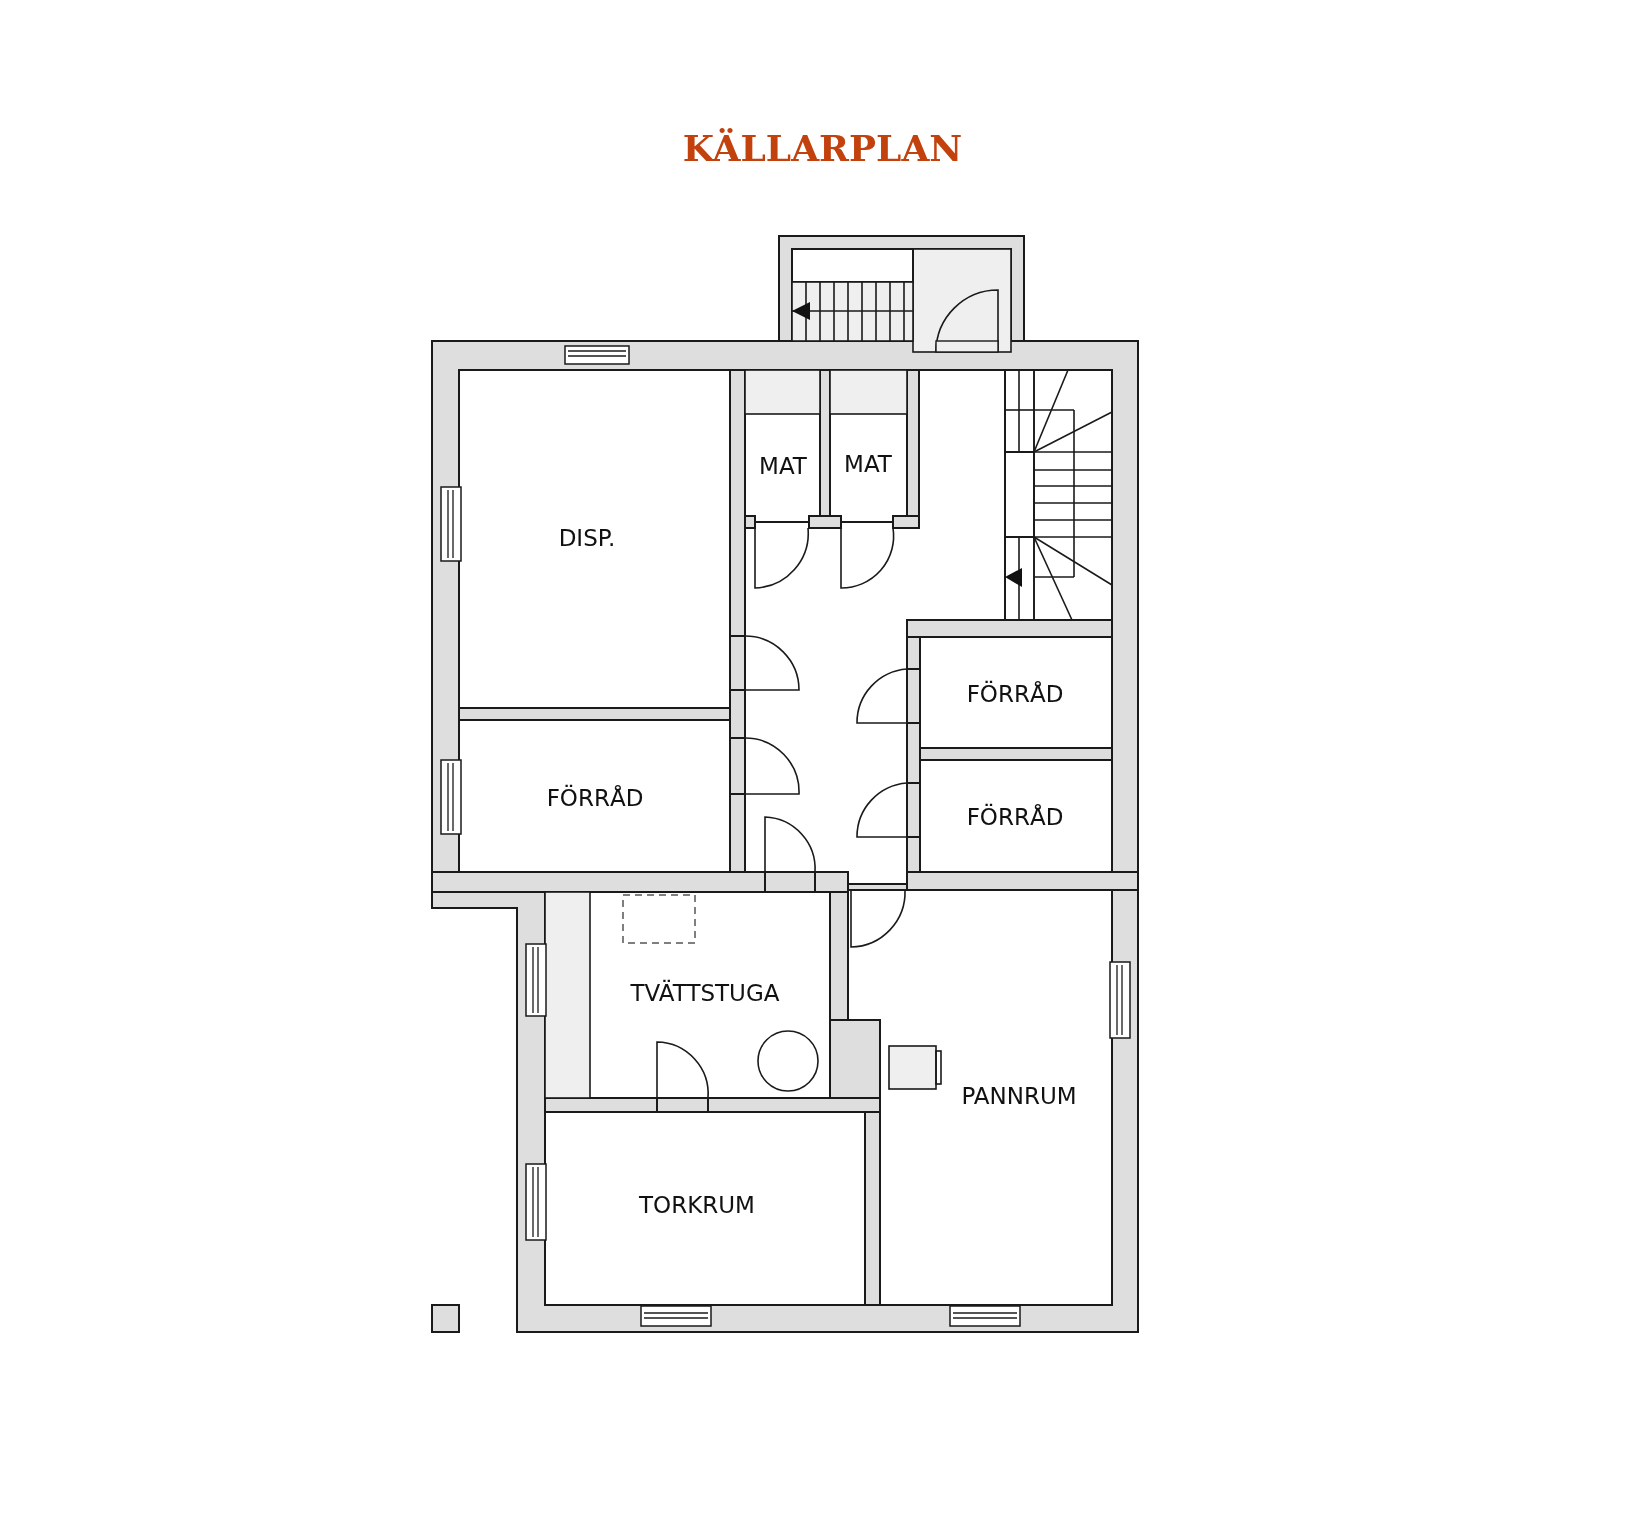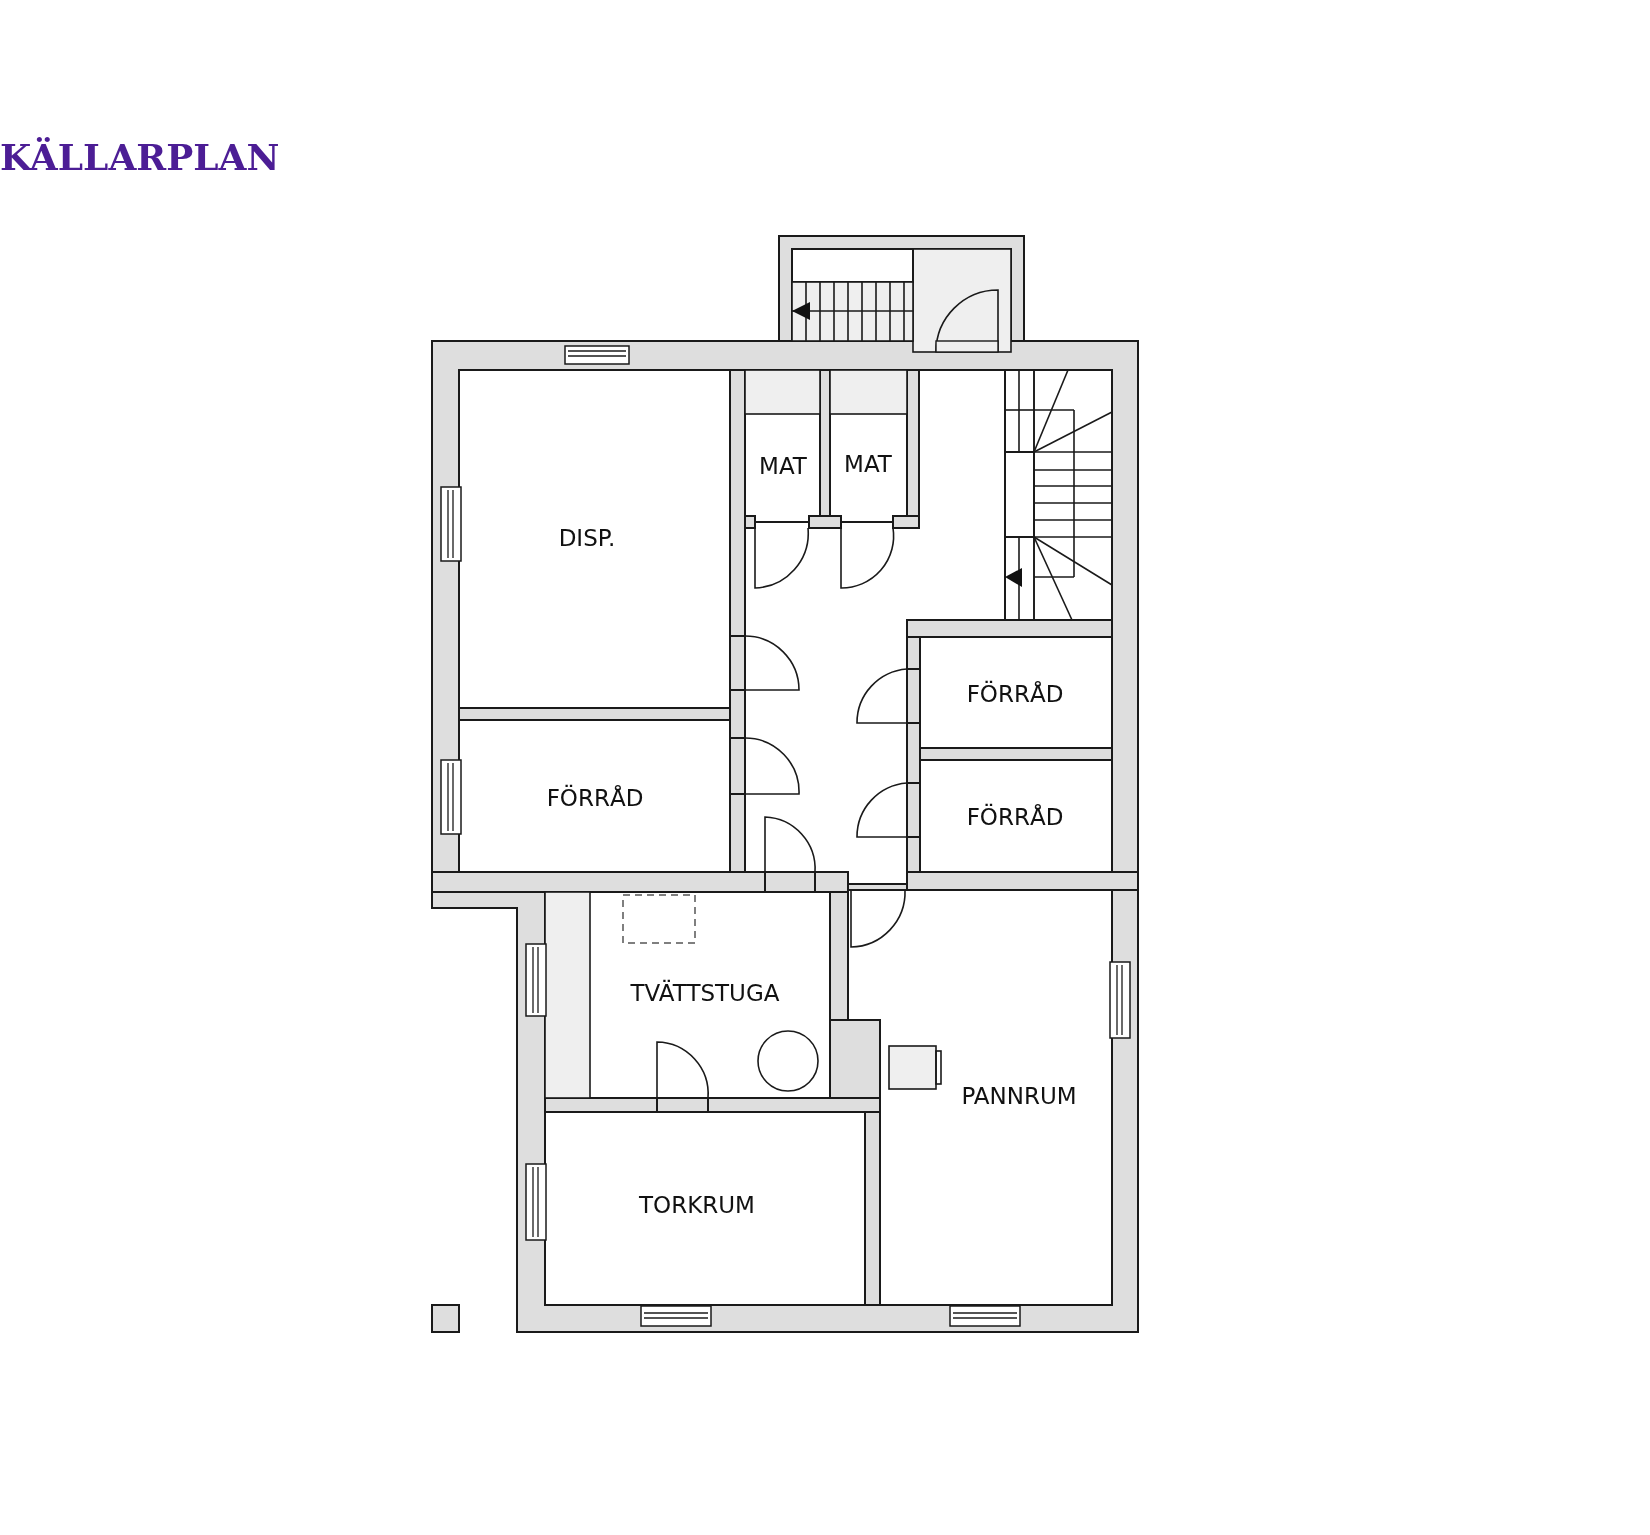--- a/index.html
+++ b/index.html
@@ -1,19 +1,19 @@
 <!DOCTYPE html>
 <html><head>
 <meta charset="utf-8">
 <style>
   html,body{margin:0;padding:0;background:#ffffff;}
   body{width:1650px;height:1535px;position:relative;overflow:hidden;}
-  .title{position:absolute;left:0;top:136px;width:1645px;
+  .title{position:absolute;left:0;top:127px;width:1645px;text-align:center;
     font-family:"DejaVu Serif","Liberation Serif",serif;font-weight:bold;font-size:36px;
-    letter-spacing:0px;color:#4c1d95;}
+    letter-spacing:0px;color:#c2410c;}
   svg{position:absolute;left:0;top:0;}
   .wall{fill:#dedede;stroke:#1a1a1a;stroke-width:2;}
   .floor{fill:#ffffff;stroke:#1a1a1a;stroke-width:2;}
   .shade{fill:#efefef;stroke:#1a1a1a;stroke-width:1.6;}
   .ln{fill:none;stroke:#1a1a1a;stroke-width:1.6;}
   .thin{fill:none;stroke:#1a1a1a;stroke-width:1.3;}
   .dash{fill:none;stroke:#555;stroke-width:1.5;stroke-dasharray:7 5;}
   .win{fill:#ffffff;stroke:#1a1a1a;stroke-width:1.5;}
   .lbl{font-family:"DejaVu Sans","Liberation Sans",sans-serif;font-size:23px;fill:#111;text-anchor:middle;}
 </style>

